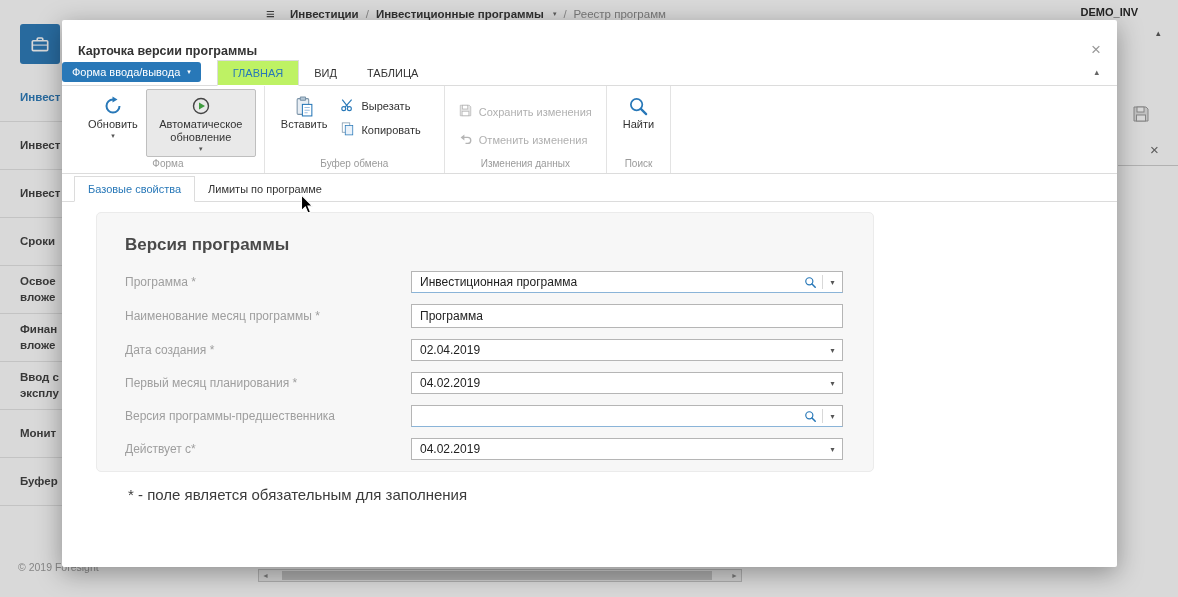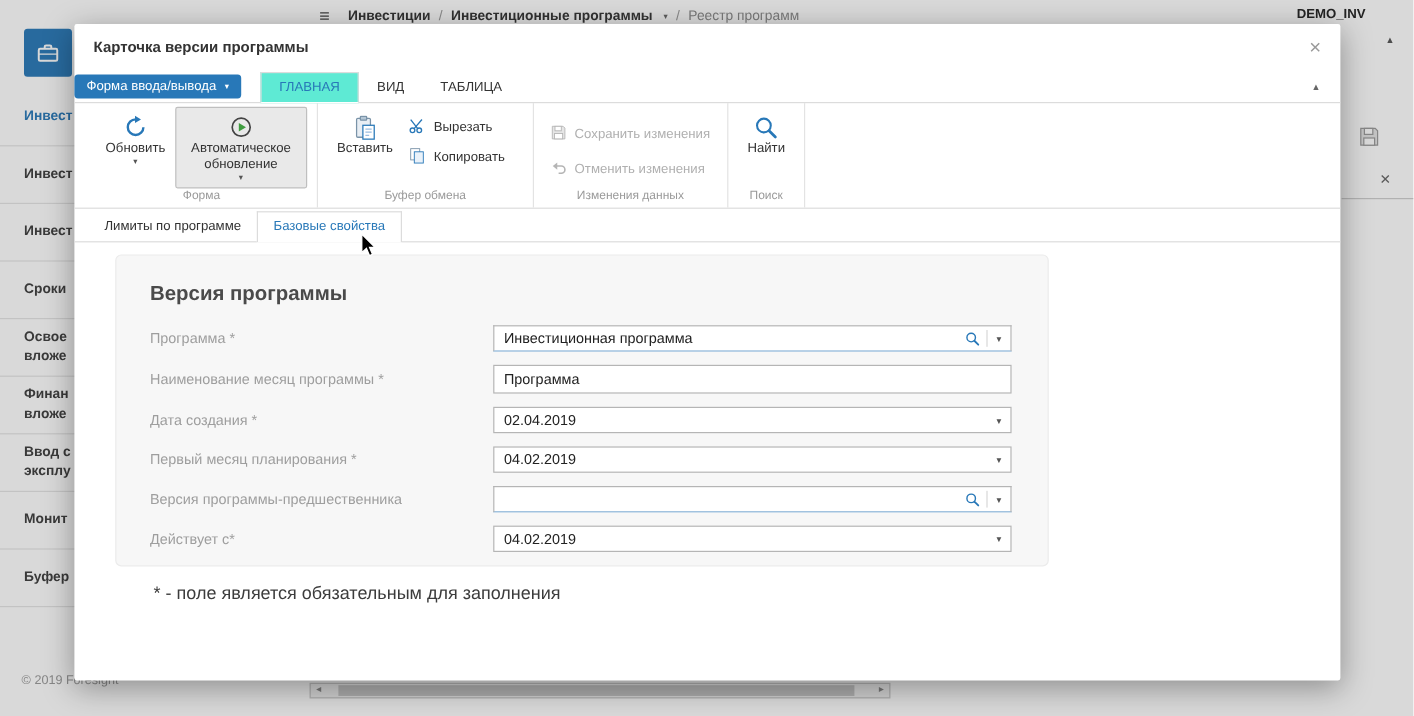--- a/index.html
+++ b/index.html
@@ -34,29 +34,29 @@
   .hscrollbar { position:absolute; left:258px; top:569px; width:484px; height:13px; background:#f2f2f2; border:1px solid #c9c9c9; display:flex; align-items:center; }
   .hs-arrow { width:13px; text-align:center; font-size:7px; color:#888; flex-shrink:0; }
   .hs-track { position:relative; flex:1; height:100%; }
   .hs-thumb { position:absolute; left:10px; top:1px; width:430px; height:9px; background:#c6c6c6; }
 
   
   .overlay { position:absolute; inset:0; background:rgba(45,45,45,0.18); z-index:5; }
 
   
   .modal { position:absolute; left:62px; top:20px; width:1055px; height:547px; background:#fff; z-index:10; border-radius:2px; box-shadow:0 6px 26px rgba(0,0,0,0.35); display:flex; flex-direction:column; }
-  .modal-header { height:38px; display:flex; align-items:center; padding:0 16px; flex-shrink:0; }
+  .modal-header { height:38px; display:flex; align-items:flex-end; padding:0 16px; flex-shrink:0; }
   .modal-title { font-size:12.5px; font-weight:bold; color:#333; }
   .modal-close { margin-left:auto; font-size:17px; color:#999; line-height:1; cursor:default; }
 
   .ribbon-tabs { height:28px; border-bottom:1px solid #dcdcdc; display:flex; align-items:flex-end; padding-left:0; position:relative; flex-shrink:0; }
   .form-selector { background:#2878b8; color:#fff; font-size:11px; border-radius:3px; padding:4px 10px; display:flex; align-items:center; gap:7px; margin-bottom:3px; margin-right:16px; }
   .form-selector .fs-caret { font-size:7px; }
   .rtab { font-size:11px; color:#333; padding:6px 15px; }
-  .rtab.active { color:#2878b8; background:#5eead4; border:1px solid #dcdcdc; border-bottom:1px solid #fff; margin-bottom:-1px; }
+  .rtab.active { color:#2878b8; background:#bef264; border:1px solid #dcdcdc; border-bottom:1px solid #fff; margin-bottom:-1px; }
   .collapse-caret { position:absolute; right:18px; top:9px; font-size:9px; color:#666; }
 
   .ribbon-body { height:88px; border-bottom:1px solid #dcdcdc; display:flex; padding-left:10px; flex-shrink:0; }
   .rgroup { display:flex; flex-direction:column; border-right:1px solid #e3e3e3; padding:3px 8px 0 8px; }
   .rgroup-content { flex:1; display:flex; align-items:flex-start; }
   .rgroup-caption { font-size:10px; color:#9a9a9a; text-align:center; padding:1px 0 4px; }
 
   .btn-big { display:flex; flex-direction:column; align-items:center; font-size:11px; color:#333; padding:4px 7px 2px; border:1px solid transparent; border-radius:2px; text-align:center; line-height:1.2; max-width:110px; }
   .btn-big .bicon { height:24px; display:flex; align-items:center; justify-content:center; }
   .btn-big .bcaret { font-size:7px; color:#555; margin-top:1px; }
@@ -289,22 +289,22 @@
           </span>
           <span>Найти</span>
         </div>
       </div>
       <div class="rgroup-caption">Поиск</div>
     </div>
 
   </div>
 
   <div class="content-tabs">
+    <div class="ctab active">Базовые свойства</div>
     <div class="ctab">Лимиты по программе</div>
-    <div class="ctab active">Базовые свойства</div>
   </div>
 
   <div class="modal-body">
     <div class="panel">
       <div class="panel-heading">Версия программы</div>
 
       <div class="frow">
         <div class="flabel">Программа *</div>
         <div class="fctrl lookup">
           <span class="val">Инвестиционная программа</span>

